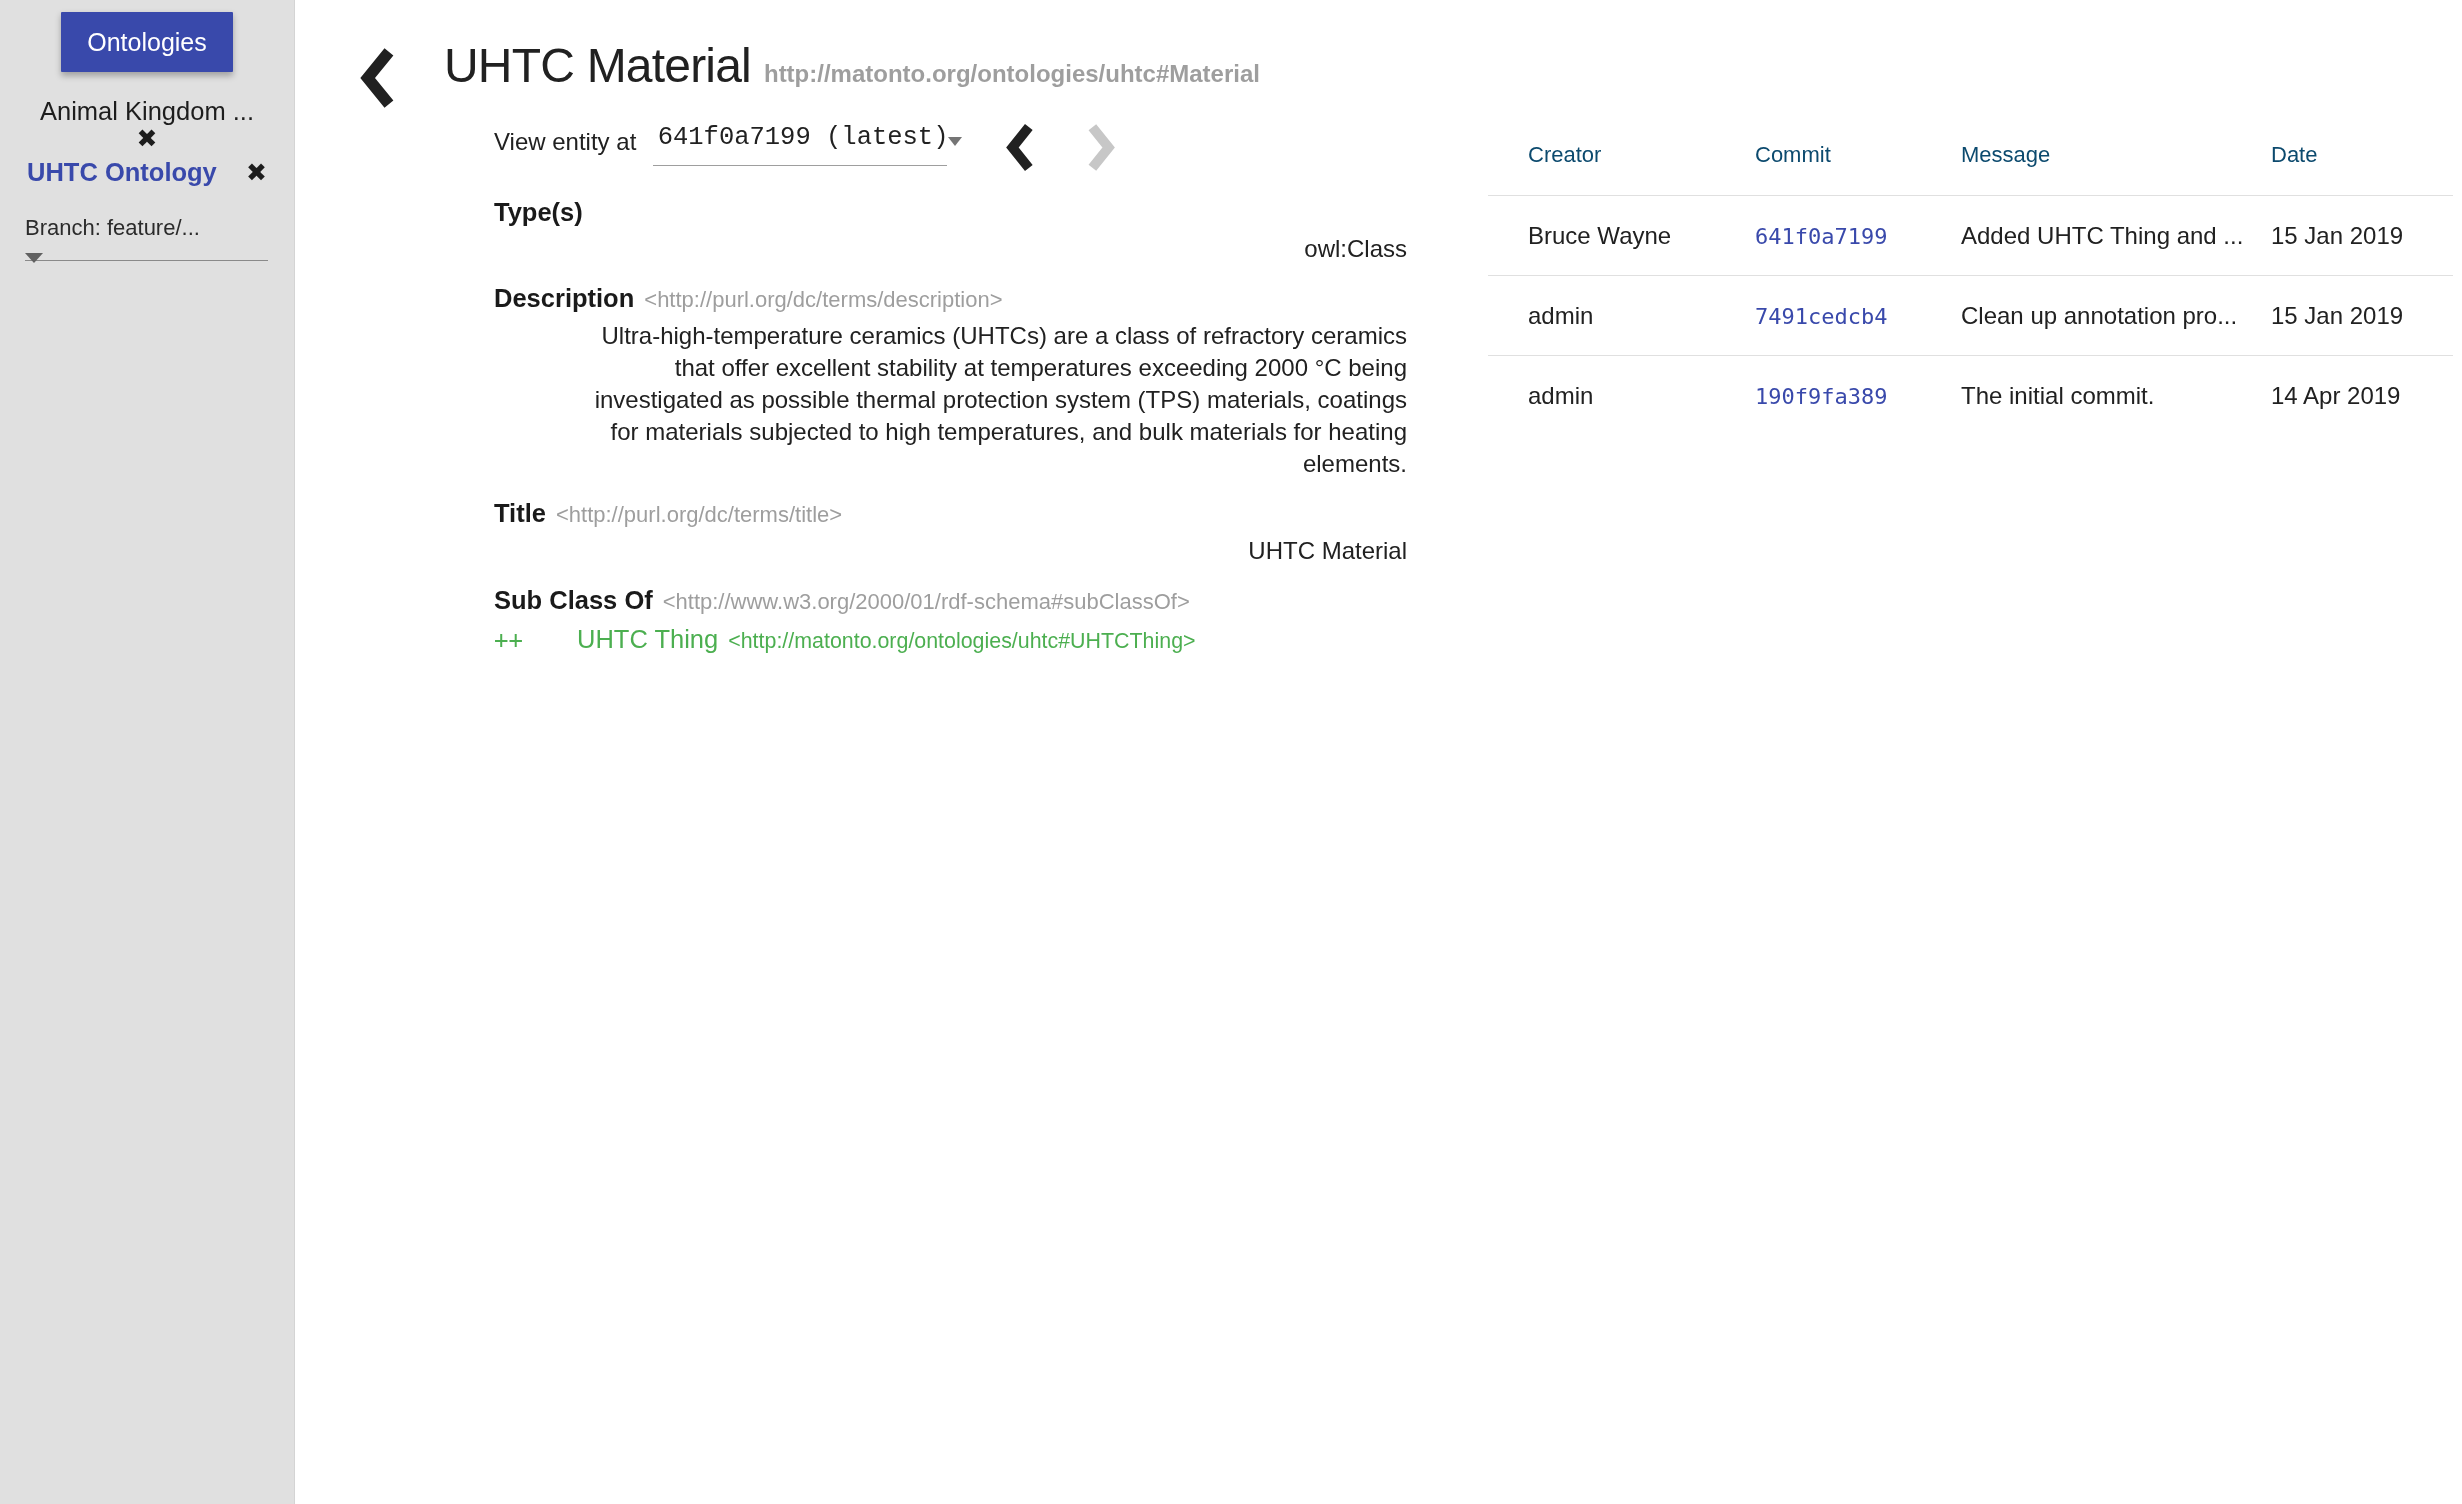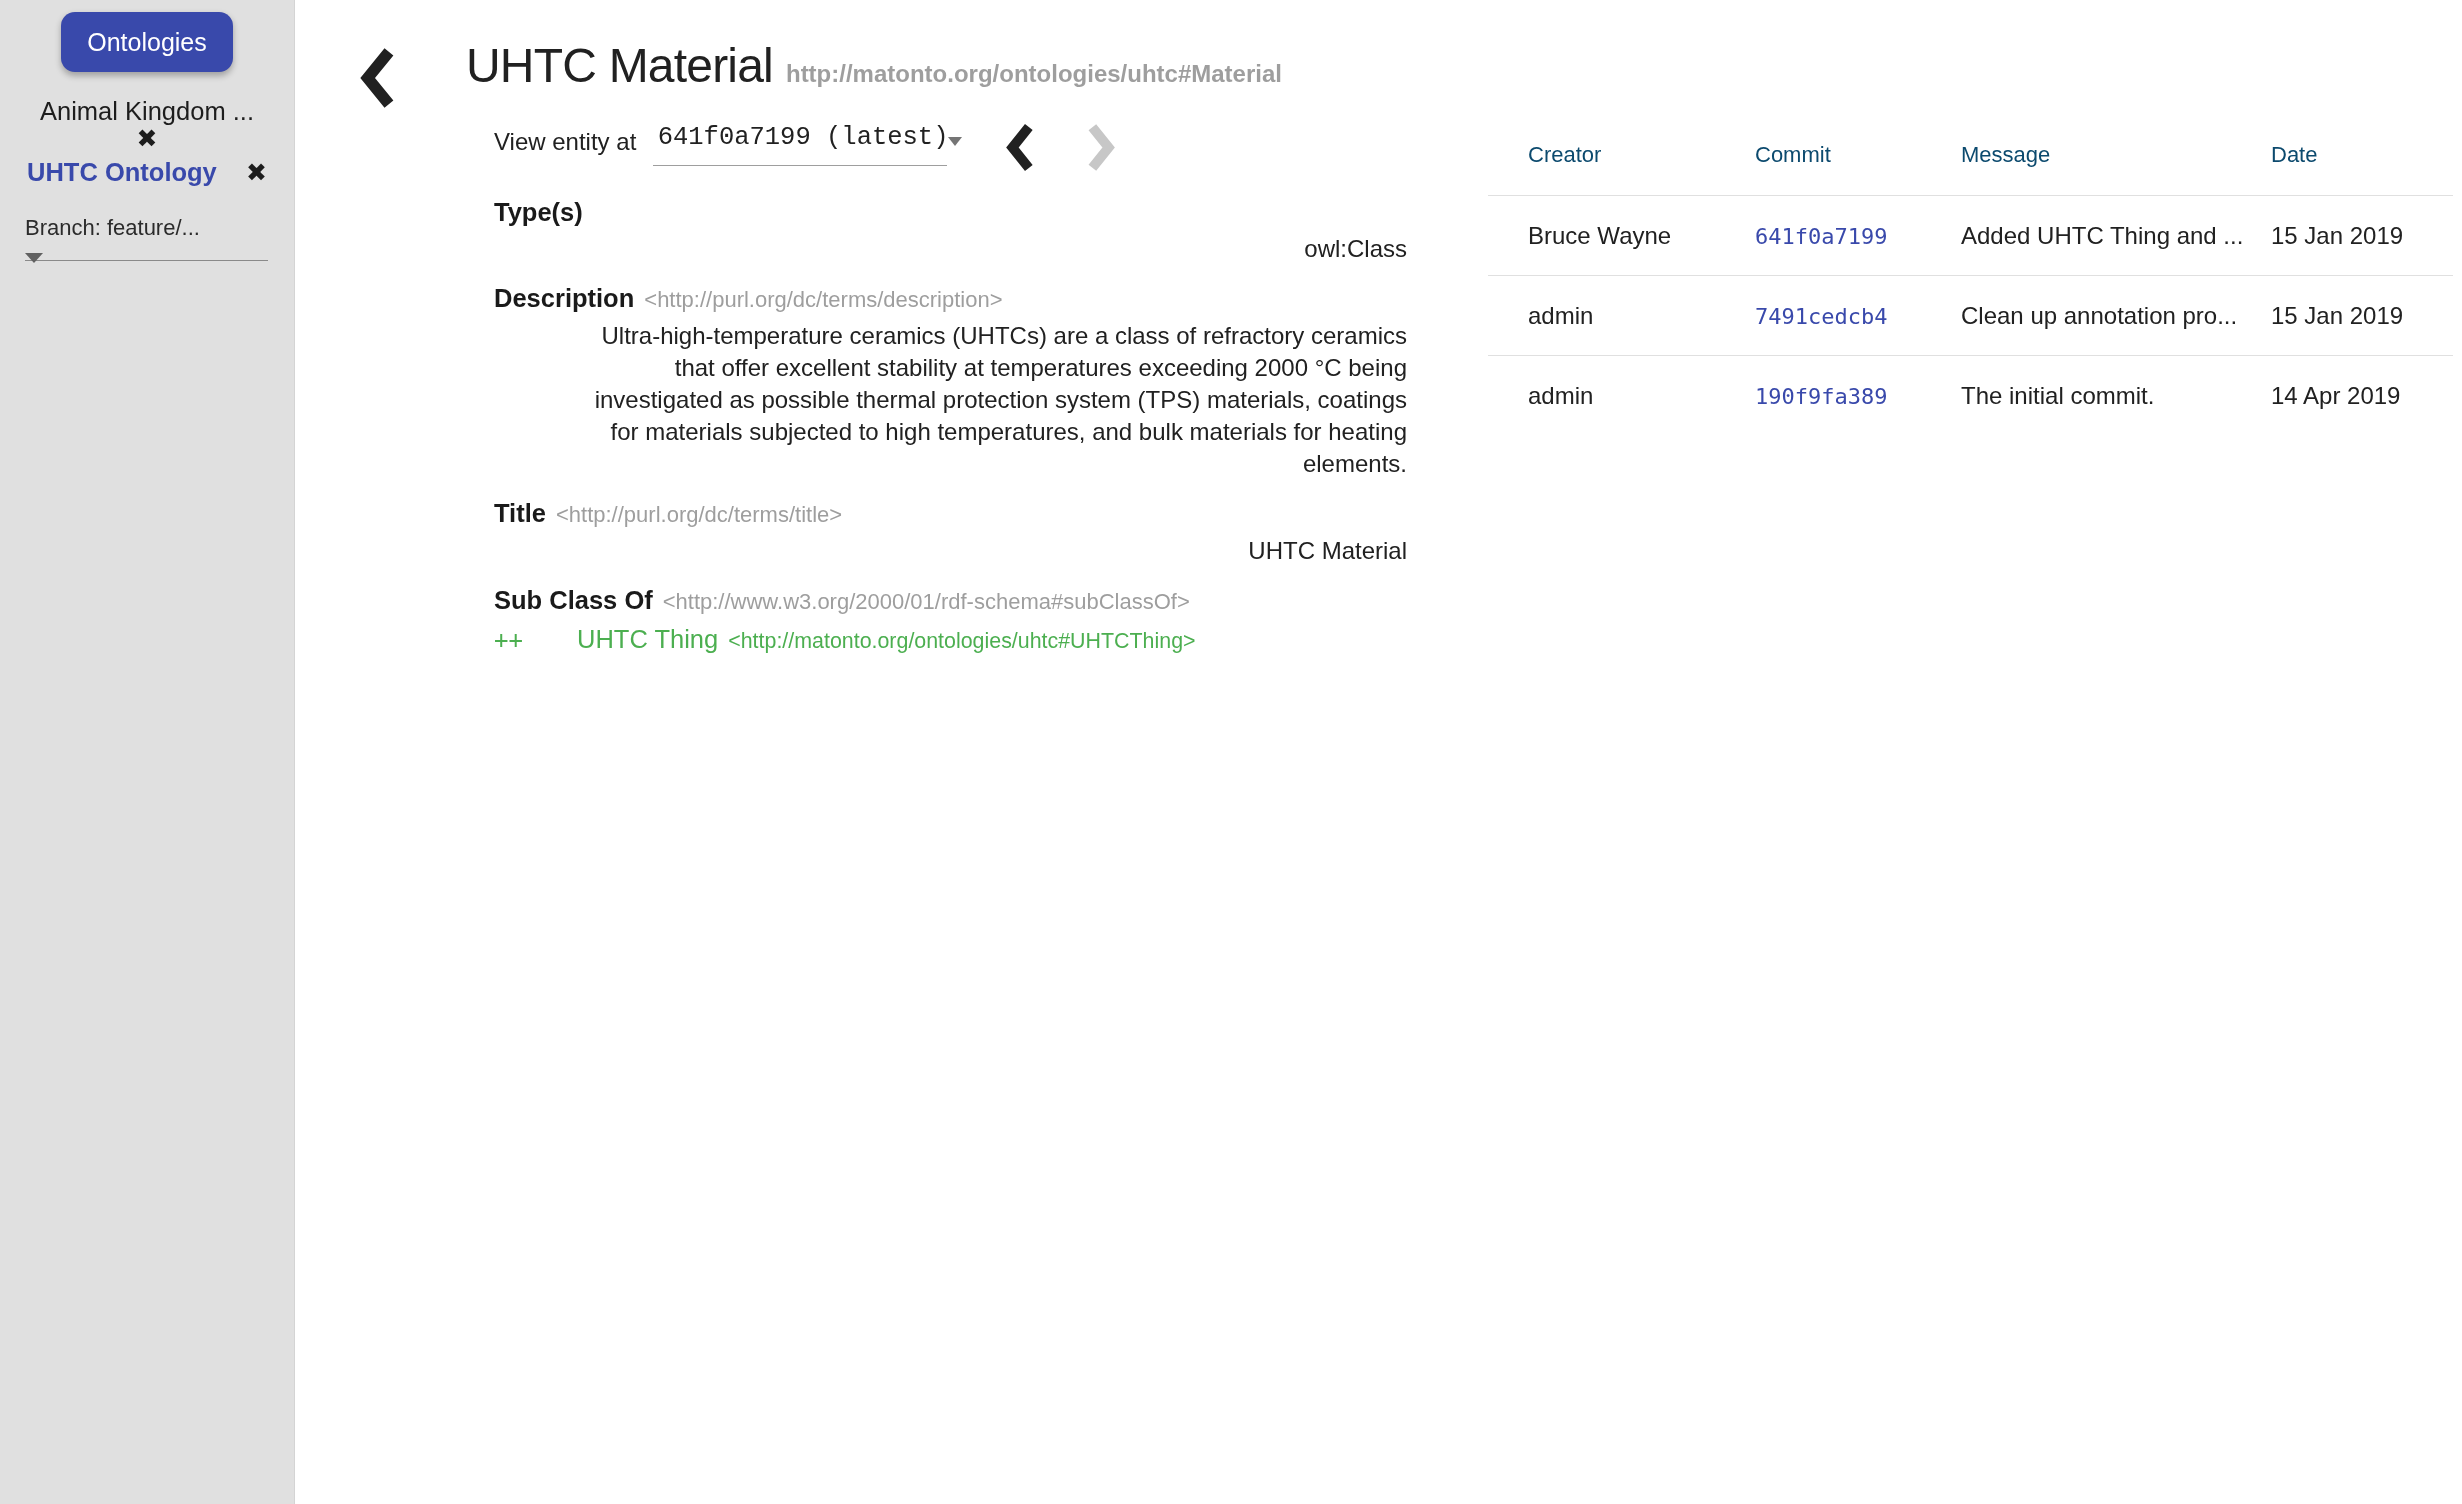--- a/index.html
+++ b/index.html
@@ -2,36 +2,36 @@
 <html style="font-size:13px"><head>
 <meta charset="utf-8">
 <style>
   html,body{margin:0;padding:0;background:#ffffff;}
   body{font-family:"Liberation Sans", sans-serif; color:#212121;}
   .app{position:relative;width:2462px;height:1505px;background:#ffffff;overflow:hidden;}
 
   
   .sidebar{position:absolute;left:0;top:0;bottom:0;width:294px;background:#e0e0e0;border-right:0.8px solid #d4d4d4;}
   .btn-ontologies{position:absolute;left:61px;top:12.3px;width:172px;height:60px;background:#3949ab;color:#ffffff;
-    font-size:25px;font-family:"Liberation Sans",sans-serif;border:none;border-radius:14px;
+    font-size:25px;font-family:"Liberation Sans",sans-serif;border:none;border-radius:1px;
     box-shadow:0 3.3px 6.6px rgba(0,0,0,.28);cursor:pointer;}
   .side-item{position:absolute;left:27px;width:240px;display:flex;justify-content:space-between;align-items:center;cursor:pointer;}
   .side-item .label{font-size:25.5px;color:#1d1d1d;white-space:nowrap;}
   .side-item.active .label{color:#3949ab;font-weight:bold;}
   .side-item .close{font-size:25px;color:#1d1d1d;line-height:1;cursor:pointer;}
   .side-item.one{top:97px;height:36px;flex-direction:column;}
   .side-item.two{top:154px;height:36px;}
   .branch-select{position:absolute;left:25px;top:212px;width:243px;height:48px;border-bottom:0.8px solid #8a8a8a;
     display:flex;justify-content:space-between;align-items:flex-start;cursor:pointer;flex-direction:column;}
   .branch-select .label{font-size:22px;color:#2b2b2b;padding-top:3.3px;white-space:nowrap;}
   .caret{width:0;height:0;border-left:9px solid transparent;border-right:9px solid transparent;border-top:10.7px solid #616161;margin-top:11.5px;}
 
   
   .back-btn{position:absolute;left:353px;top:45px;width:49px;height:66px;background:none;border:none;cursor:pointer;padding:0;}
-  .page-title-row{position:absolute;left:466px;top:38px;white-space:nowrap;}
+  .page-title-row{position:absolute;left:444px;top:38px;white-space:nowrap;}
   .page-title{font-size:48px;color:#212121;letter-spacing:-0.8px;}
   .page-iri{font-size:24px;font-weight:bold;color:#9e9e9e;margin-left:13px;}
 
   
   .view-row{position:absolute;left:494px;top:120px;display:flex;align-items:flex-start;}
   .view-label{font-size:24px;color:#212121;padding-top:8.2px;}
   .entity-select{margin-left:16.4px;width:284px;border-bottom:1.6px solid #9e9e9e;display:flex;justify-content:space-between;
     align-items:center;padding:3.3px 5px 13px 5px;cursor:pointer;font-family:Liberation Mono, monospace;}
   .entity-select .value{font-size:25.5px;color:#212121;white-space:nowrap;}
   .entity-select .caret{margin-top:6.6px;border-left-width:7.4px;border-right-width:7.4px;border-top-width:9px;border-top-color:#757575;}

